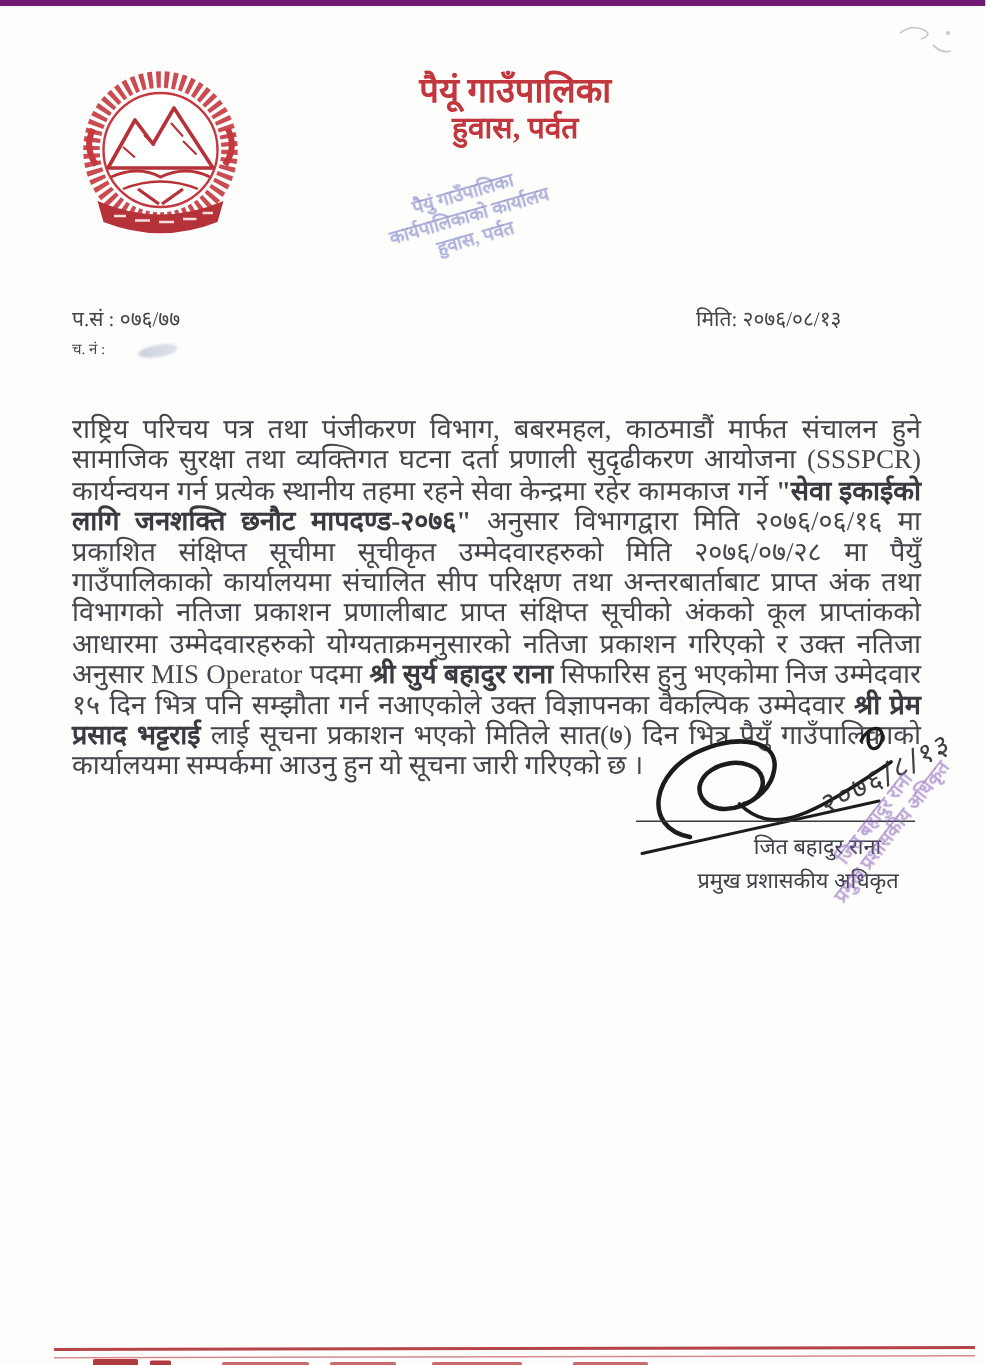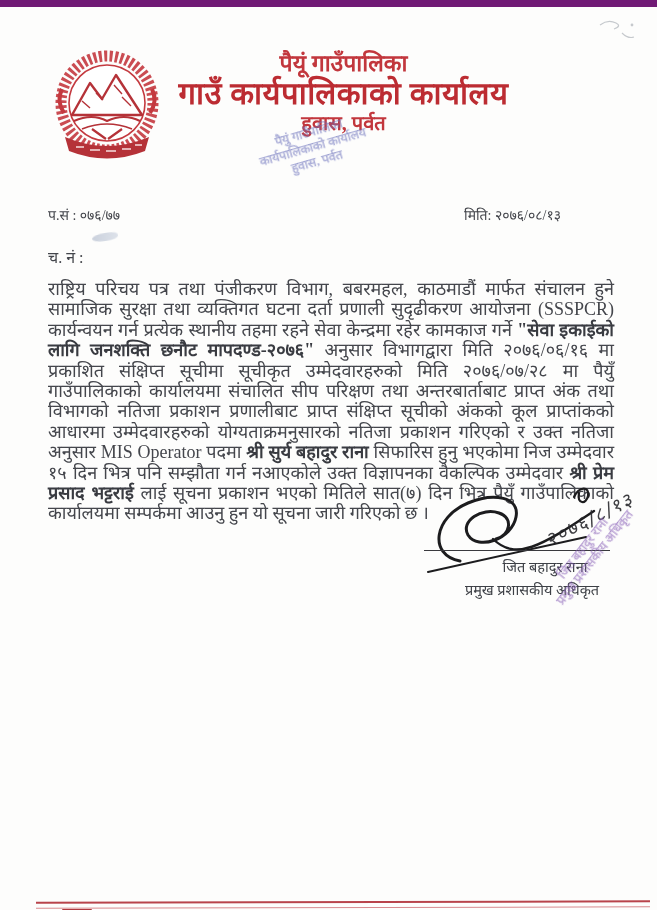--- a/index.html
+++ b/index.html
@@ -1,35 +1,35 @@
 <!DOCTYPE html>
 <html><head>
 <meta charset="utf-8">
 <style>
   html,body{margin:0;padding:0;background:#ffffff;}
   .page{
     position:relative;width:657px;height:910px;background:#fdfdfc;overflow:hidden;
     font-family:"Liberation Serif","DejaVu Serif",serif;color:#43454b;
-    border-top:7px solid #701a75;box-sizing:border-box;
+    border-top:4px solid #701a75;box-sizing:border-box;
   }
   
   .emblem{position:absolute;left:52px;top:42px;width:110px;height:122px;}
   .hdr{position:absolute;left:30px;right:0;top:44px;text-align:center;}
   .hdr .muni{font-size:23px;font-weight:bold;color:#c2373d;line-height:26px;}
   .hdr .office{font-size:31px;font-weight:bold;color:#bc2c32;line-height:34px;letter-spacing:.5px;}
   .hdr .place{font-size:20px;font-weight:bold;color:#c2373d;line-height:24px;}
   .province{position:absolute;right:32px;top:128px;font-size:17px;font-weight:bold;color:#bc2c32;}
   .round-stamp{
     position:absolute;left:238px;top:118px;width:150px;text-align:center;
     transform:rotate(-16deg);color:rgba(108,113,188,.55);filter:blur(.4px);
     font-size:12.5px;line-height:15px;font-weight:bold;
   }
   
   .meta-left1{position:absolute;left:48px;top:198px;font-size:14px;font-family:Liberation Serif, serif;}
-  .meta-left2{position:absolute;left:48px;top:221px;font-size:16px;margin-top:18px;}
+  .meta-left2{position:absolute;left:48px;top:221px;font-size:10px;}
   .meta-date{position:absolute;left:464px;top:198px;font-size:14px;text-align:center;}
   .pen-smudge{position:absolute;left:92px;top:226px;width:26px;height:8px;border-radius:60% 40% 50% 50%;
     background:linear-gradient(100deg,#8d9bb6,#b9c4d6);opacity:.45;transform:rotate(-8deg);filter:blur(.6px);}
   
   .subject{position:absolute;left:0;right:0;top:252px;text-align:center;font-size:15px;font-weight:bold;color:#3c3f46;}
   .body-par{
     position:absolute;left:48px;width:566px;top:272px;
     font-size:18px;line-height:20.4px;text-align:justify;color:#44464c;
   }
   .body-par .b{font-weight:bold;color:#393b41;}
@@ -74,21 +74,20 @@
     <path d="M22 72 Q40 64 55 72 Q72 64 88 72" fill="none" stroke="#b53238" stroke-width="2"></path>
     <path d="M30 80 Q55 70 80 80" fill="none" stroke="#b53238" stroke-width="1.6"></path>
     <path d="M40 80 l14 10 M70 80 l-14 10" stroke="#b53238" stroke-width="2.2"></path>
     <path d="M13 88 Q55 106 97 88 L93 102 Q55 117 17 102 Z" fill="#b53238"></path>
     <path d="M24 98 h8 M38 101 h10 M54 102 h10 M70 100 h9 M83 96 h7" stroke="#f6dede" stroke-width="1.6"></path>
     <path d="M10 40 q-6 12 2 24 M100 40 q6 12 -2 24" stroke="#c4393f" stroke-width="4" fill="none"></path>
   </svg>
 
   <div class="hdr">
     <div class="muni">पैयूं गाउँपालिका</div>
-    <div class="office">गाउँ कार्यपालिकाको कार्यालय</div>
     <div class="place">हुवास, पर्वत</div>
   </div>
 
   <div class="round-stamp">
     <div>पैयुं गाउँपालिका</div>
     <div>कार्यपालिकाको कार्यालय</div>
     <div>हुवास, पर्वत</div>
   </div>
 
   <div class="meta-left1">

